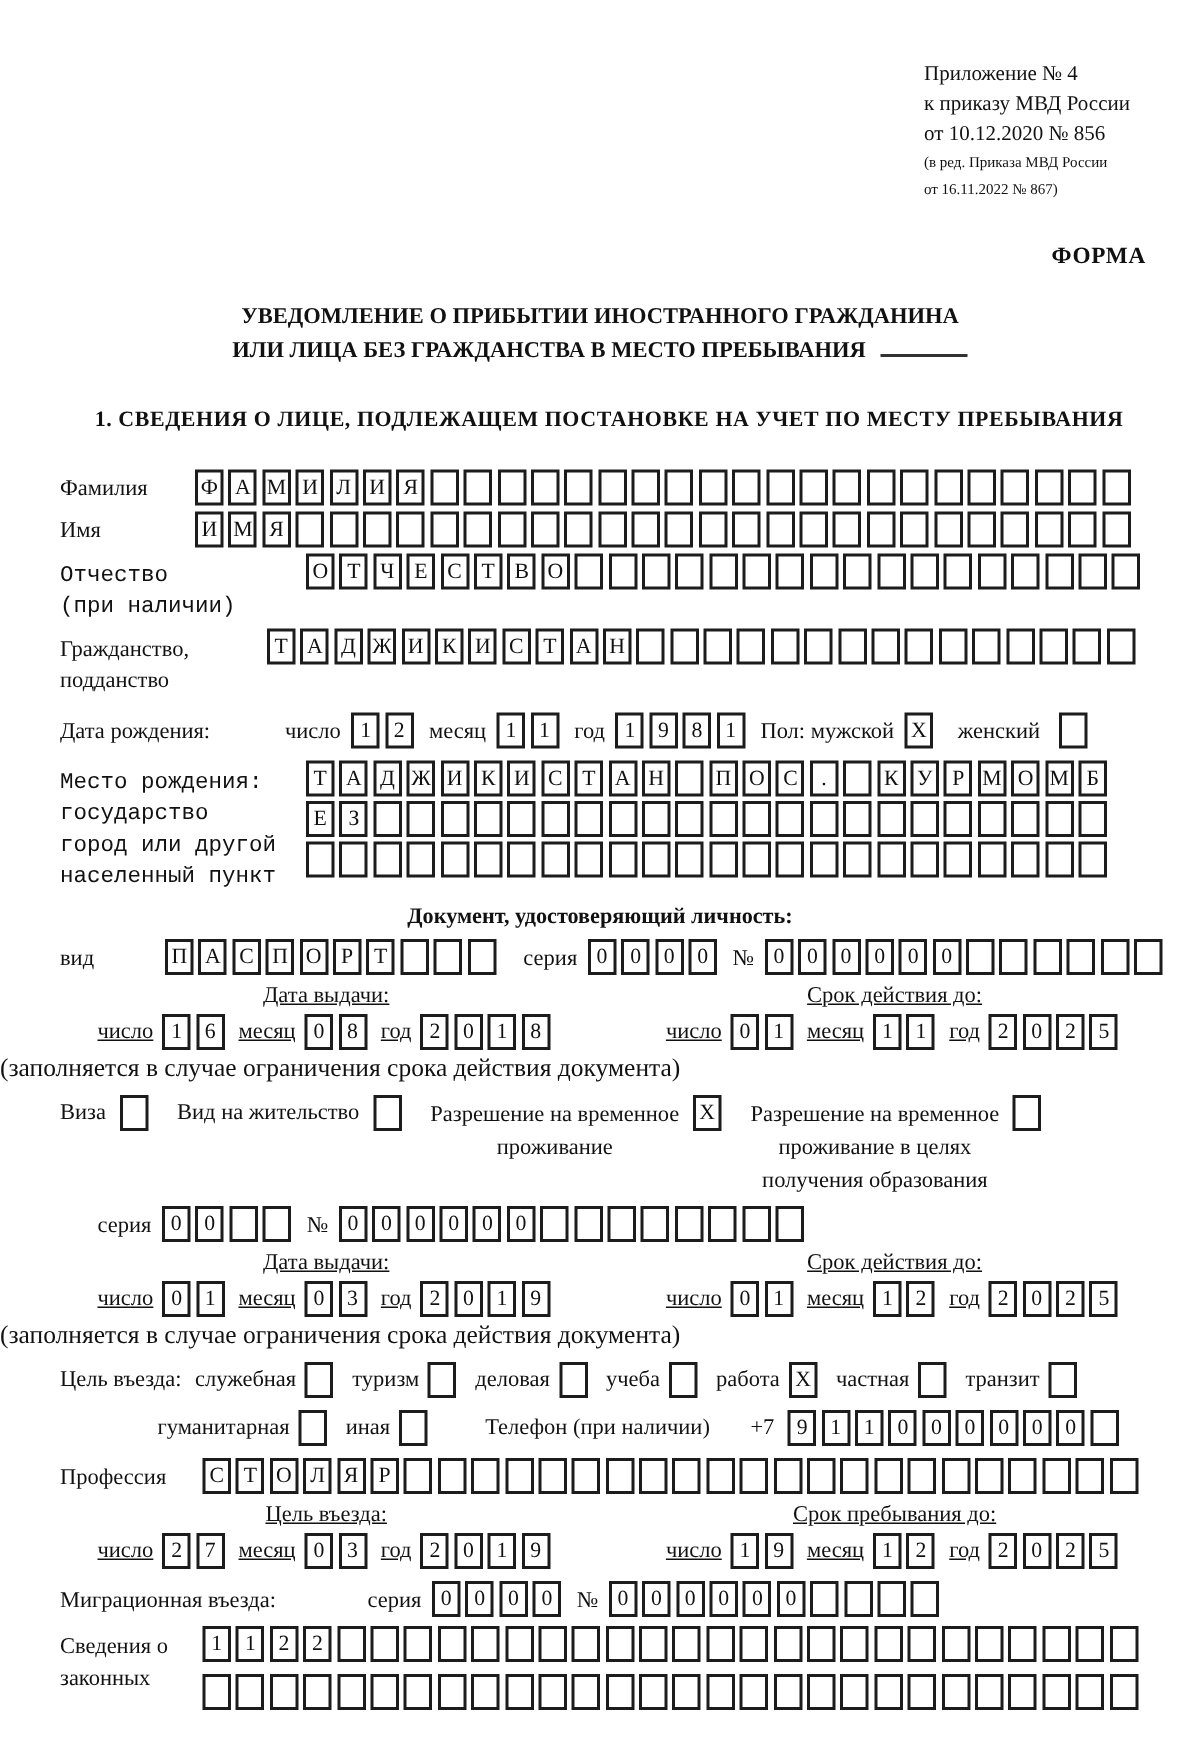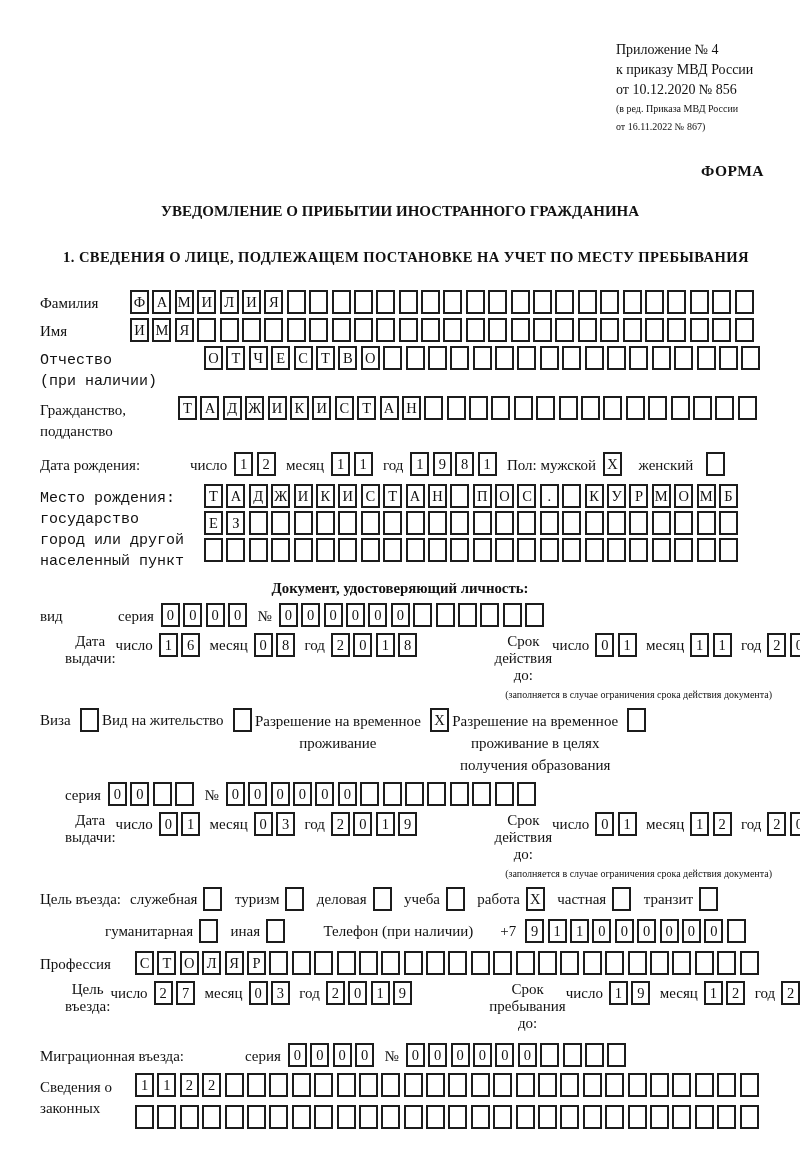--- a/index.html
+++ b/index.html
@@ -22,29 +22,29 @@
   .boxes{white-space:nowrap;display:inline-block;}
   .cell{display:inline-block;box-sizing:border-box;width:19px;height:24px;border:2px solid #1c1c1c;
         margin-right:3.4px;text-align:center;font-size:14.5px;line-height:20px;vertical-align:top;background:#fff;}
   .boxcol .boxes{display:block;margin-bottom:3px;}
   .inlinefields{display:flex;align-items:flex-start;gap:7px;padding-top:0;flex-wrap:nowrap;}
   .inlinefields .t{padding-top:4px;line-height:19px;white-space:nowrap;}
   
   .doc-heading{text-align:center;font-weight:bold;font-size:14.8px;margin:8px 0 6px 0;}
   
   .dgrow{display:flex;margin:6px 0 2px 65px;}
-  .dg{display:flex;flex-direction:row;}
+  .dg{display:flex;flex-direction:column;text-decoration:underline;}
   .dg-title{text-align:center;font-size:15px;margin-bottom:3px;}
   .dg-line{display:flex;align-items:flex-start;gap:6px;font-size:15px;}
   .dg-line .t{padding-top:4px;white-space:nowrap;}
   .dg2{margin-left:74px;}
-  .note{font-size:10px;text-align:right;margin:1px 28px 8px 0;}
+  .note{font-size:17px;text-align:left;margin:1px 28px 8px 0;}
   
   .par{margin:8px 0 2px 40px;font-size:15px;line-height:26px;}
-  .stay-row{display:flex;align-items:flex-start;margin:2px 0 6px 40px;font-size:15px;}
+  .stay-row{display:flex;align-items:flex-start;margin:2px 0 6px 40px;font-size:15px;gap:16px;}
   .stay-item{display:flex;align-items:flex-start;gap:9px;}
   .stay-item .multiline{text-align:center;line-height:22px;padding-top:2px;}
   .stay-item .t{padding-top:4px;}
   
   .purpose{display:flex;align-items:flex-start;margin:8px 0 4px 40px;font-size:15px;gap:9px;flex-wrap:nowrap;}
   .purpose .t{padding-top:4px;white-space:nowrap;}
   .pitem{display:flex;align-items:flex-start;gap:6px;}
   .purpose2{margin-left:105px;}
   .phone-gap{margin-left:26px;}
 </style>
@@ -58,20 +58,23 @@
     <div>к приказу МВД России</div>
     <div>от 10.12.2020 № 856</div>
     <div class="rev">(в ред. Приказа МВД России</div>
     <div class="rev">от 16.11.2022 № 867)</div>
   </div>
 
   <div class="forma">ФОРМА</div>
 
   <div class="title">
     <div>УВЕДОМЛЕНИЕ О ПРИБЫТИИ ИНОСТРАННОГО ГРАЖДАНИНА</div>
+    <div>
+      <span>ИЛИ ЛИЦА БЕЗ ГРАЖДАНСТВА В МЕСТО ПРЕБЫВАНИЯ</span><span class="blank-line"></span>
+    </div>
   </div>
 
   <div class="sec-heading">1. СВЕДЕНИЯ О ЛИЦЕ, ПОДЛЕЖАЩЕМ ПОСТАНОВКЕ НА УЧЕТ ПО МЕСТУ ПРЕБЫВАНИЯ</div>
 
   <div class="row">
     <span class="lbl w90">Фамилия</span>
     <span class="boxes"><span class="cell">Ф</span><span class="cell">А</span><span class="cell">М</span><span class="cell">И</span><span class="cell">Л</span><span class="cell">И</span><span class="cell">Я</span><span class="cell"></span><span class="cell"></span><span class="cell"></span><span class="cell"></span><span class="cell"></span><span class="cell"></span><span class="cell"></span><span class="cell"></span><span class="cell"></span><span class="cell"></span><span class="cell"></span><span class="cell"></span><span class="cell"></span><span class="cell"></span><span class="cell"></span><span class="cell"></span><span class="cell"></span><span class="cell"></span><span class="cell"></span><span class="cell"></span><span class="cell"></span></span>
   </div>
 
   <div class="row">
@@ -123,20 +126,21 @@
       <span class="boxes"><span class="cell">Е</span><span class="cell">З</span><span class="cell"></span><span class="cell"></span><span class="cell"></span><span class="cell"></span><span class="cell"></span><span class="cell"></span><span class="cell"></span><span class="cell"></span><span class="cell"></span><span class="cell"></span><span class="cell"></span><span class="cell"></span><span class="cell"></span><span class="cell"></span><span class="cell"></span><span class="cell"></span><span class="cell"></span><span class="cell"></span><span class="cell"></span><span class="cell"></span><span class="cell"></span><span class="cell"></span></span>
       <span class="boxes"><span class="cell"></span><span class="cell"></span><span class="cell"></span><span class="cell"></span><span class="cell"></span><span class="cell"></span><span class="cell"></span><span class="cell"></span><span class="cell"></span><span class="cell"></span><span class="cell"></span><span class="cell"></span><span class="cell"></span><span class="cell"></span><span class="cell"></span><span class="cell"></span><span class="cell"></span><span class="cell"></span><span class="cell"></span><span class="cell"></span><span class="cell"></span><span class="cell"></span><span class="cell"></span><span class="cell"></span></span>
     </span>
   </div>
 
   <div class="doc-heading">Документ, удостоверяющий личность:</div>
 
   <div class="row">
     <span class="lbl w70">вид</span>
     <span class="inlinefields">
+      <span class="boxes"><span class="cell">П</span><span class="cell">А</span><span class="cell">С</span><span class="cell">П</span><span class="cell">О</span><span class="cell">Р</span><span class="cell">Т</span><span class="cell"></span><span class="cell"></span><span class="cell"></span></span>
       <span class="t" style="margin-left:8px;">серия</span>
       <span class="boxes"><span class="cell">0</span><span class="cell">0</span><span class="cell">0</span><span class="cell">0</span></span>
       <span class="t">№</span>
       <span class="boxes"><span class="cell">0</span><span class="cell">0</span><span class="cell">0</span><span class="cell">0</span><span class="cell">0</span><span class="cell">0</span><span class="cell"></span><span class="cell"></span><span class="cell"></span><span class="cell"></span><span class="cell"></span><span class="cell"></span></span>
     </span>
   </div>
 
   <div class="dgrow">
     <div class="dg">
       <div class="dg-title">Дата выдачи:</div>

